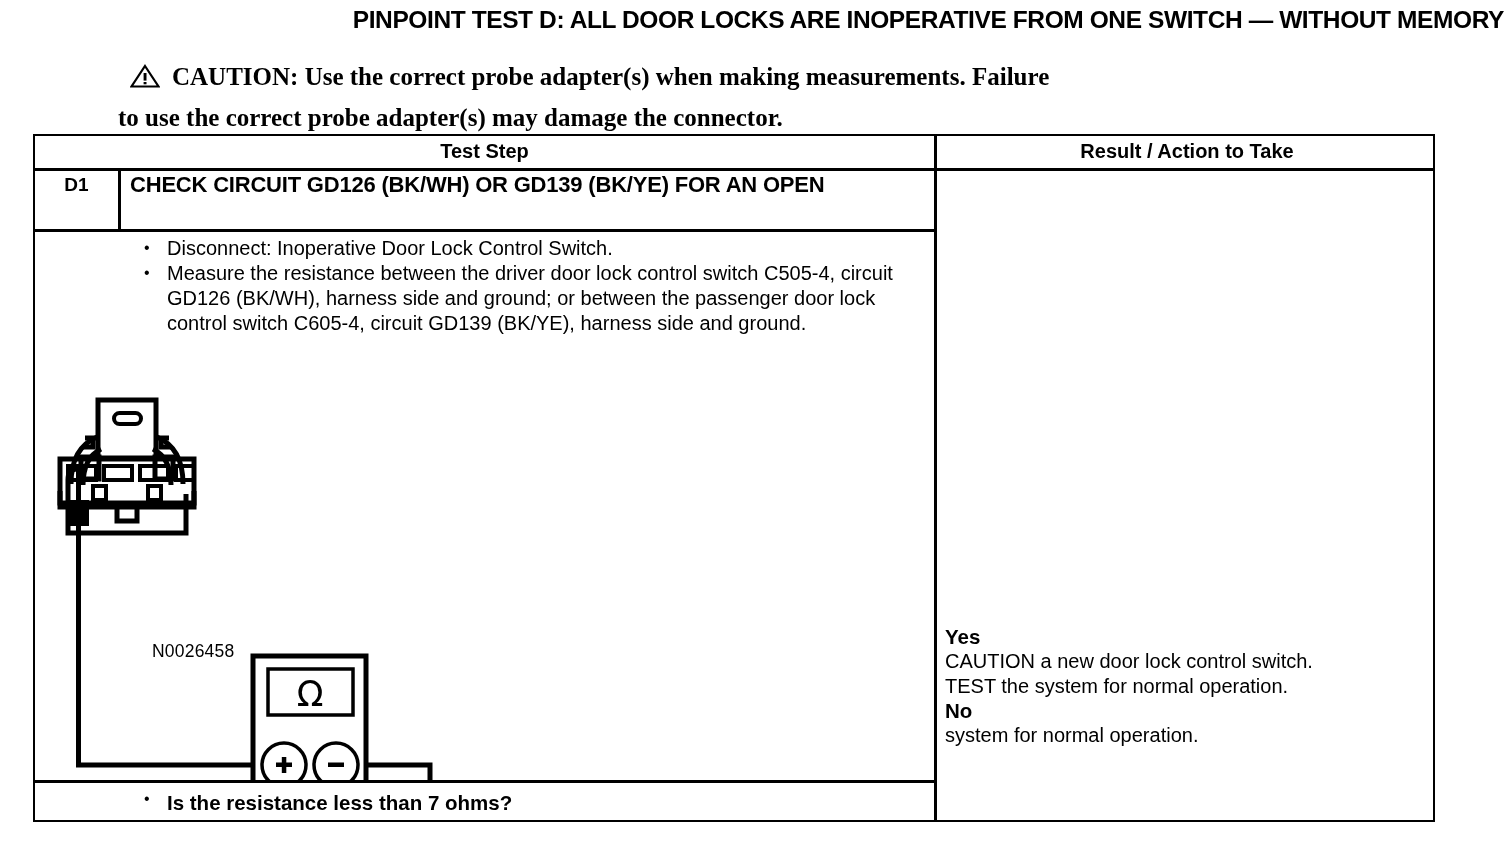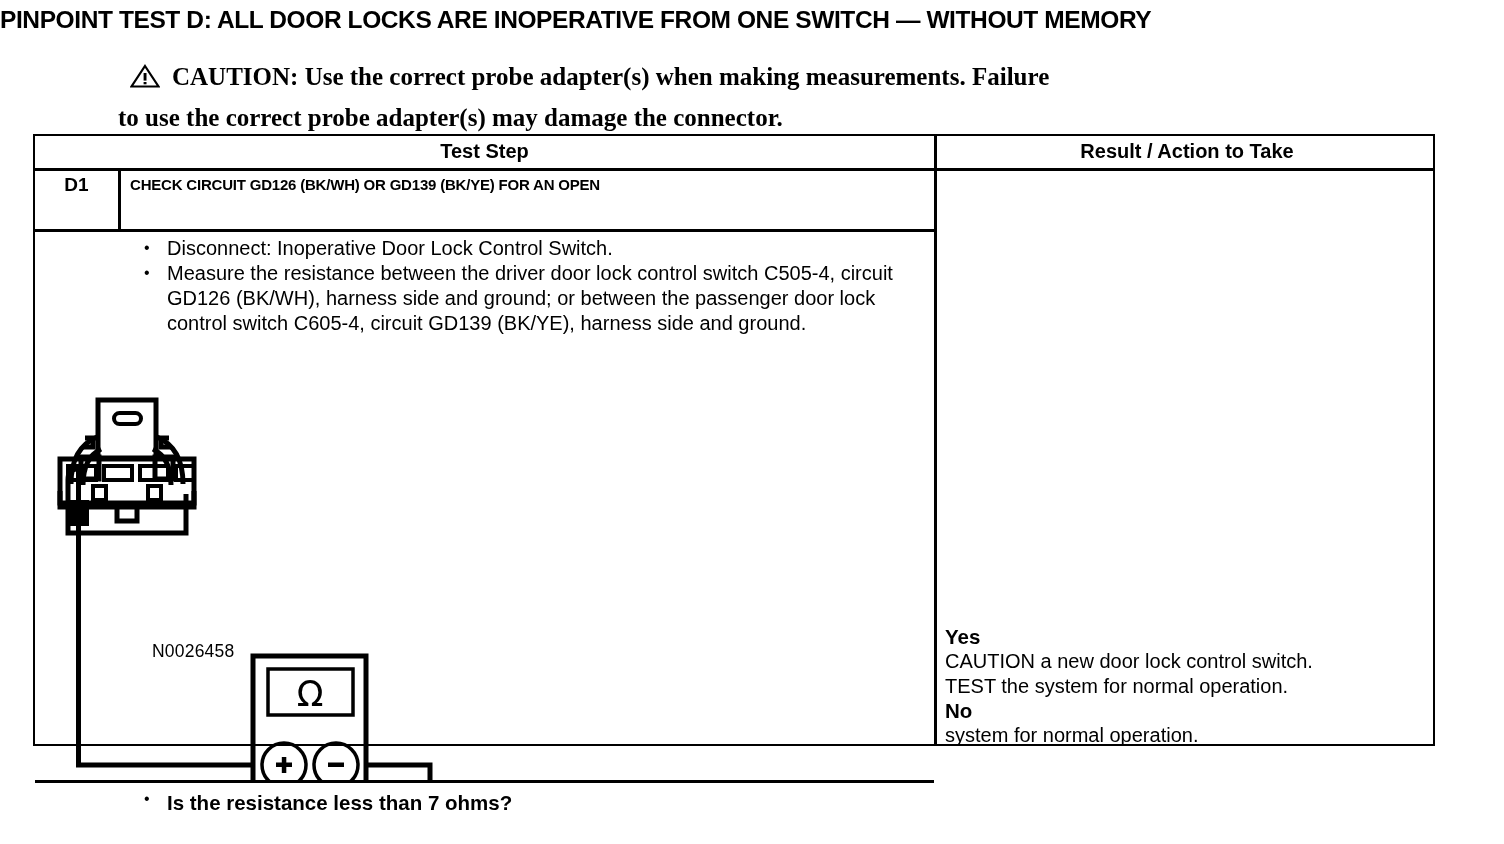--- a/index.html
+++ b/index.html
@@ -15,21 +15,21 @@
     color: #000000;
     overflow: hidden;
   }
 
   
   #page-title {
     position: absolute;
     left: 0;
     top: 6px;
     width: 1504px;
-    text-align: left;
+    text-align: right;
     font-family: "Liberation Sans", sans-serif;
     font-weight: bold;
     font-size: 24.5px;
     letter-spacing: -0.4px;
     white-space: nowrap;
   }
 
   
   #caution-block {
     position: absolute;
@@ -54,21 +54,21 @@
     vertical-align: -3px;
     margin-right: 12px;
   }
 
   
   #test-table {
     position: absolute;
     left: 33px;
     top: 134px;
     width: 1402px;
-    height: 612px;
+    height: 688px;
     border: 2.5px solid #000;
     box-sizing: border-box;
   }
   
   #col-divider {
     position: absolute;
     left: 899px;
     top: 0;
     width: 2.5px;
     height: 100%;
@@ -129,21 +129,21 @@
     width: 83px;
     text-align: center;
     font-size: 19px;
     font-weight: bold;
   }
   #d1-title {
     position: absolute;
     left: 95px;
     top: 36px;
     width: 790px;
-    font-size: 15px;
+    font-size: 22px;
     font-weight: bold;
     line-height: 25px;
     letter-spacing: -0.2px;
   }
 
   
   #step-bullets {
     position: absolute;
     left: 85px;
     top: 100px;

